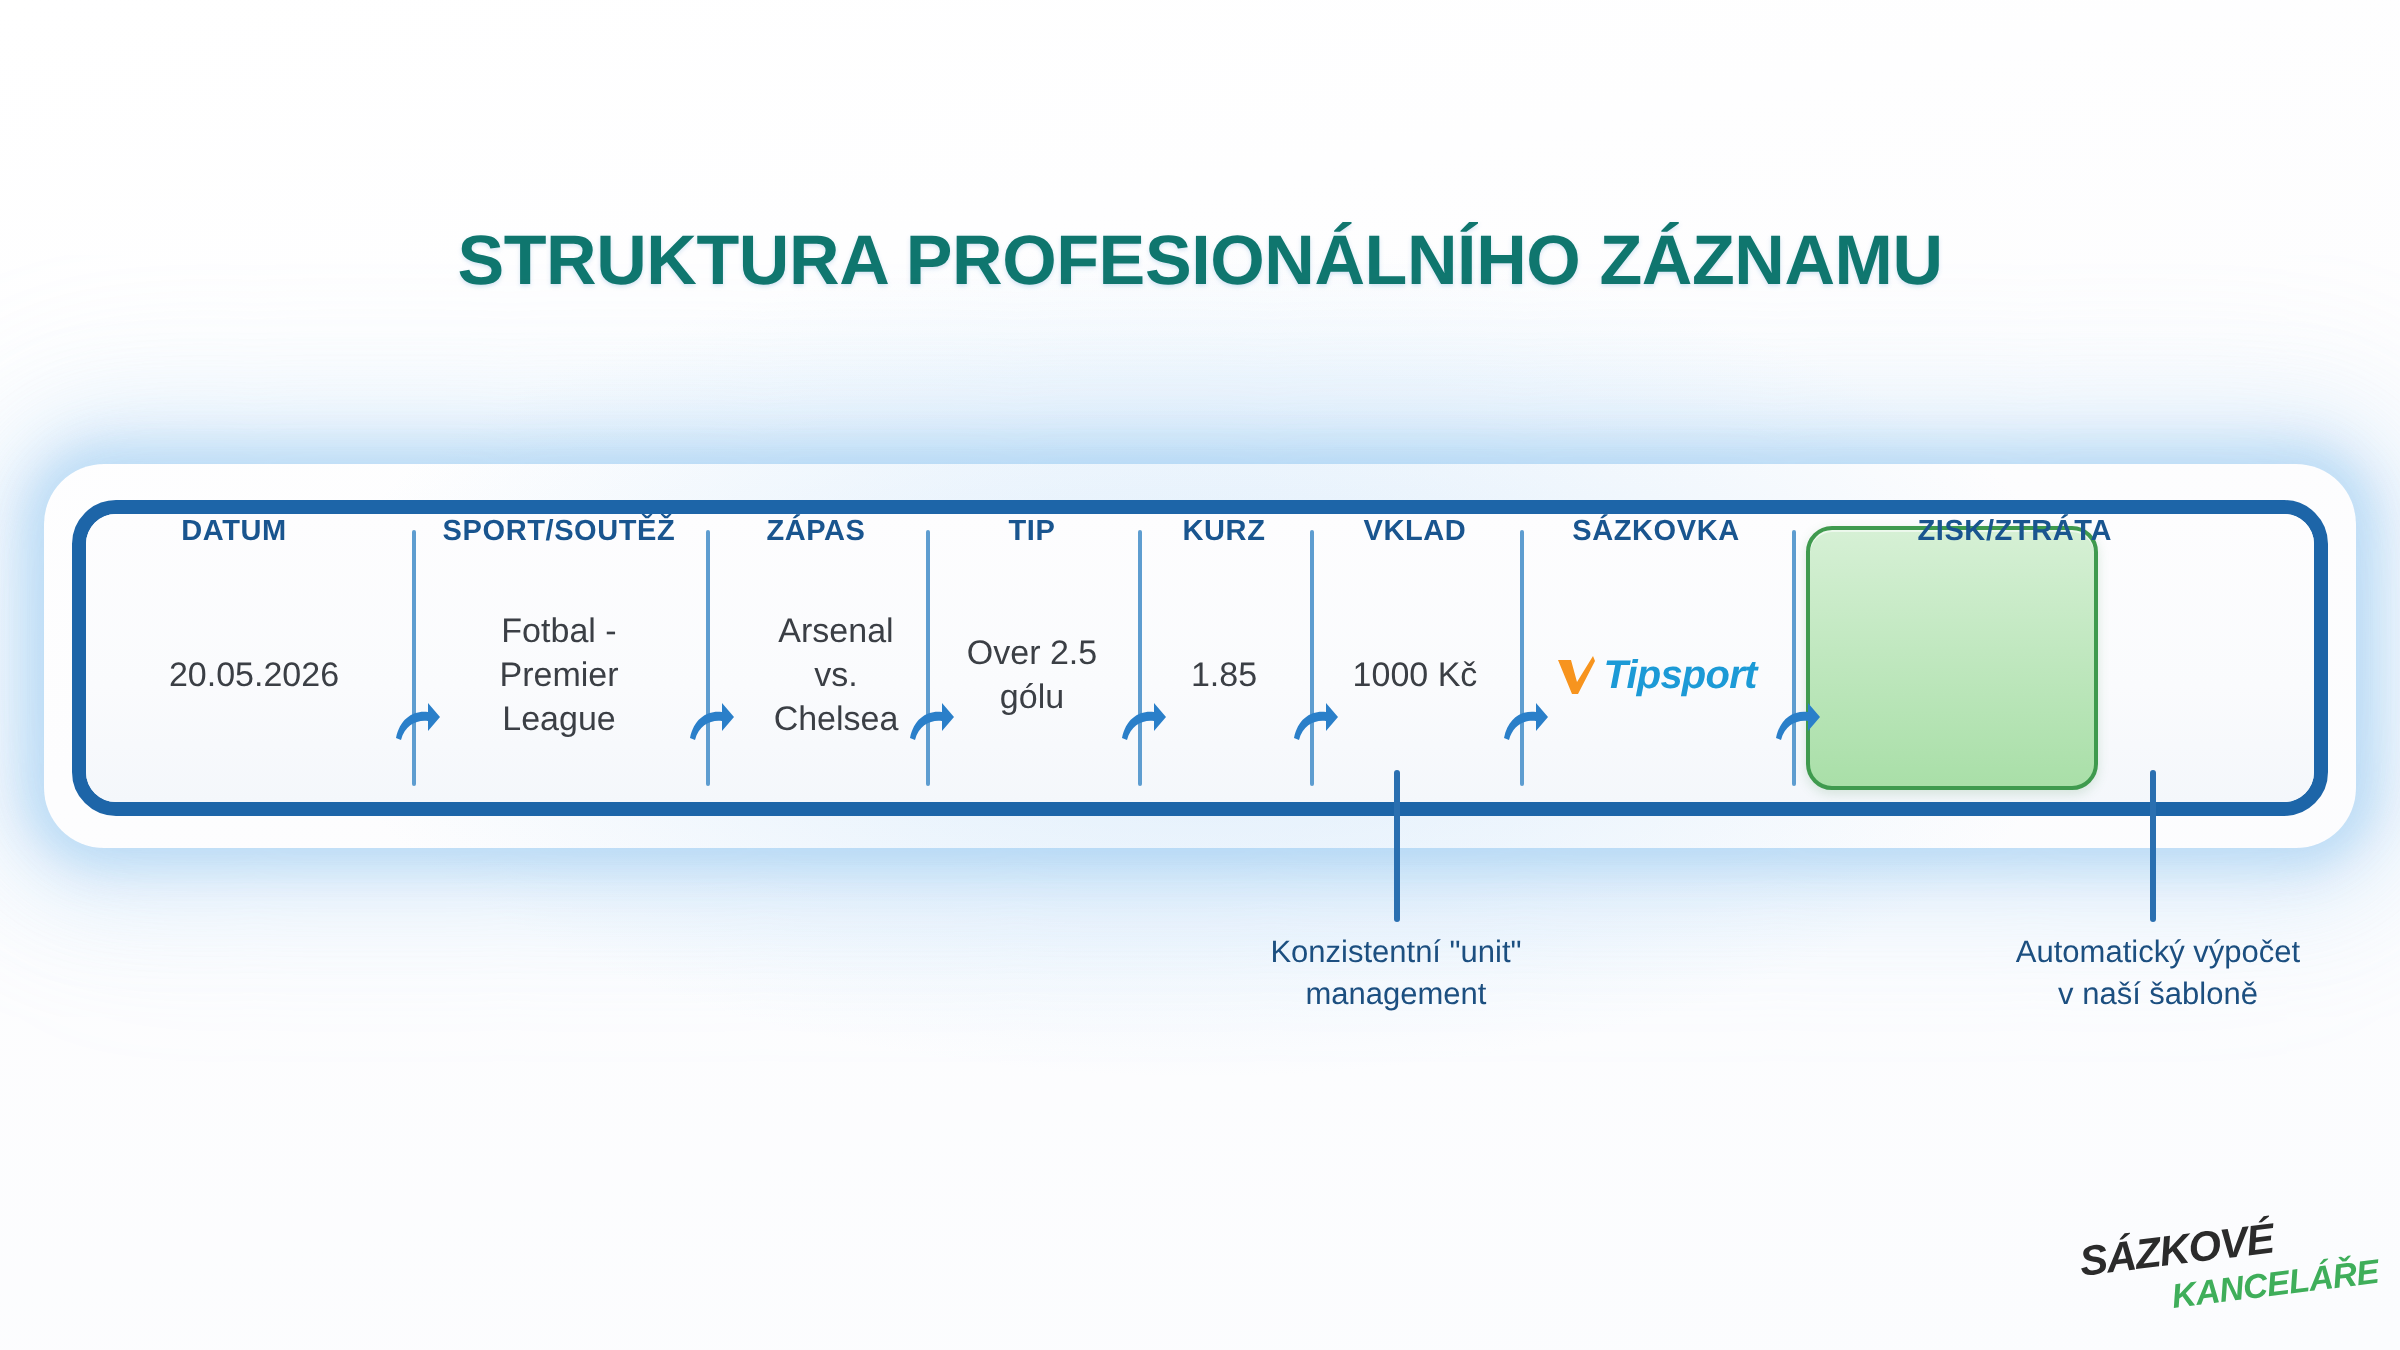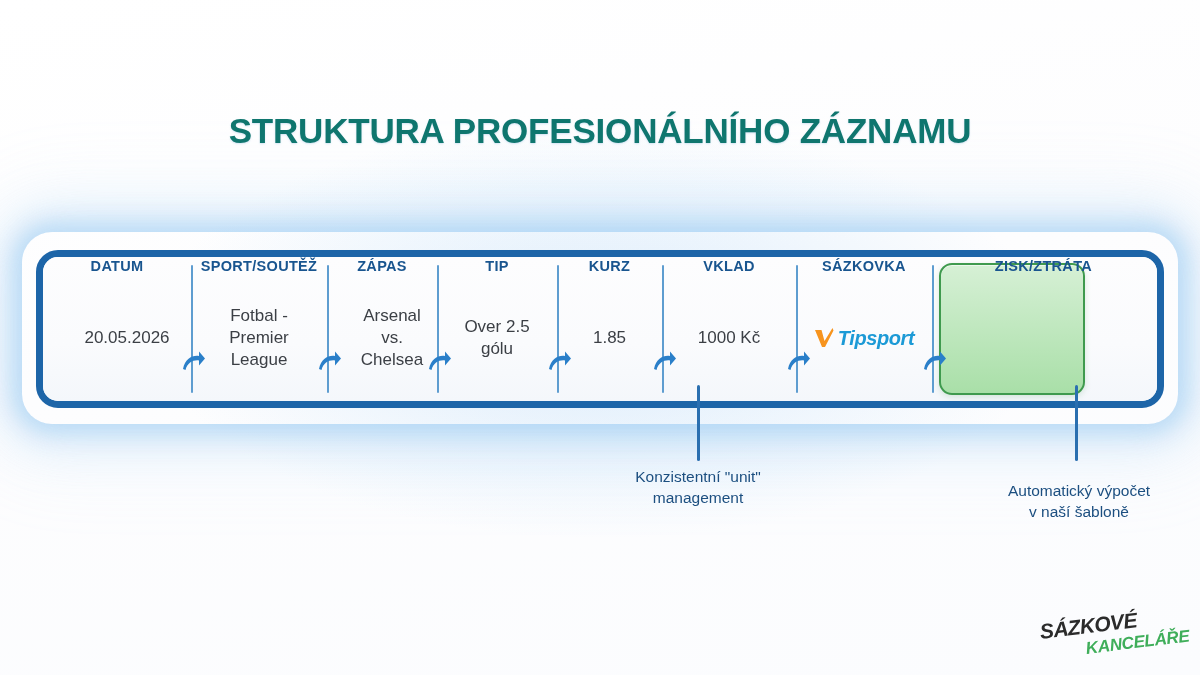--- a/index.html
+++ b/index.html
@@ -124,21 +124,21 @@
 
 <div id="card-glow"></div>
 
 <div id="card">
   <div id="card-inner">
     <div id="table">
         <div class="col first" style="width: 148px;">
           <div class="hdr">DATUM</div>
           <div class="val" style="white-space: pre-line; margin-left: 20px;">20.05.2026</div>
         </div>
-        <div class="col" style="width: 136px;">
+        <div class="col" style="width: 147px; margin-left: 15px;">
           <div class="divider"></div>
           <div class="hdr">SPORT/SOUTĚŽ</div>
           <div class="val" style="white-space: pre-line;">Fotbal -
 Premier
 League</div>
           <div class="arrow">
             <svg viewBox="0 0 26 26" width="26" height="26" xmlns="http://www.w3.org/2000/svg">
               <path d="M3 20 C5 10, 12 6, 19 7 L19 2.5 L25 9.5 L19 16.5 L19 11.5 C13.5 10.7, 7.5 13.5, 5.5 21 Z" fill="#2a7fc9"></path>
             </svg>
           </div>
@@ -148,42 +148,42 @@
           <div class="hdr">ZÁPAS</div>
           <div class="val" style="white-space: pre-line; margin-left: 20px;">Arsenal
 vs.
 Chelsea</div>
           <div class="arrow">
             <svg viewBox="0 0 26 26" width="26" height="26" xmlns="http://www.w3.org/2000/svg">
               <path d="M3 20 C5 10, 12 6, 19 7 L19 2.5 L25 9.5 L19 16.5 L19 11.5 C13.5 10.7, 7.5 13.5, 5.5 21 Z" fill="#2a7fc9"></path>
             </svg>
           </div>
         </div>
-        <div class="col" style="width: 120px; justify-content: flex-end;">
+        <div class="col" style="width: 106px; justify-content: flex-end;">
           <div class="divider"></div>
           <div class="hdr">TIP</div>
           <div class="val" style="white-space: pre-line;">Over 2.5
 gólu</div>
           <div class="arrow">
             <svg viewBox="0 0 26 26" width="26" height="26" xmlns="http://www.w3.org/2000/svg">
               <path d="M3 20 C5 10, 12 6, 19 7 L19 2.5 L25 9.5 L19 16.5 L19 11.5 C13.5 10.7, 7.5 13.5, 5.5 21 Z" fill="#2a7fc9"></path>
             </svg>
           </div>
         </div>
-        <div class="col" style="width: 105px;">
+        <div class="col" style="width: 86px;">
           <div class="divider"></div>
           <div class="hdr">KURZ</div>
           <div class="val" style="white-space: pre-line;">1.85</div>
           <div class="arrow">
             <svg viewBox="0 0 26 26" width="26" height="26" xmlns="http://www.w3.org/2000/svg">
               <path d="M3 20 C5 10, 12 6, 19 7 L19 2.5 L25 9.5 L19 16.5 L19 11.5 C13.5 10.7, 7.5 13.5, 5.5 21 Z" fill="#2a7fc9"></path>
             </svg>
           </div>
         </div>
-        <div class="col" style="width: 134px;">
+        <div class="col" style="width: 105px;">
           <div class="divider"></div>
           <div class="hdr">VKLAD</div>
           <div class="val" style="white-space: pre-line;">1000 Kč</div>
           <div class="arrow">
             <svg viewBox="0 0 26 26" width="26" height="26" xmlns="http://www.w3.org/2000/svg">
               <path d="M3 20 C5 10, 12 6, 19 7 L19 2.5 L25 9.5 L19 16.5 L19 11.5 C13.5 10.7, 7.5 13.5, 5.5 21 Z" fill="#2a7fc9"></path>
             </svg>
           </div>
         </div>
         <div class="col" style="width: 136px;">
@@ -215,19 +215,19 @@
         </div>
       </div>
   </div>
 </div>
 
 <div class="connector" style="left:697px; top:385px; height:76px;"></div>
 <div class="note" style="left:578px; top:466px; width:240px;">Konzistentní "unit"
 management</div>
 
 <div class="connector" style="left:1075px; top:385px; height:76px;"></div>
-<div class="note" style="left:968px; top:480px; width:222px;">Automatický výpočet
+<div class="note" style="left:968px; top:466px; width:222px;">Automatický výpočet
 v naší šabloně</div>
 
 <div id="logo">
   <div class="l1">SÁZKOVÉ</div>
   <div class="l2">KANCELÁŘE</div>
 </div>
 
 </body></html>

